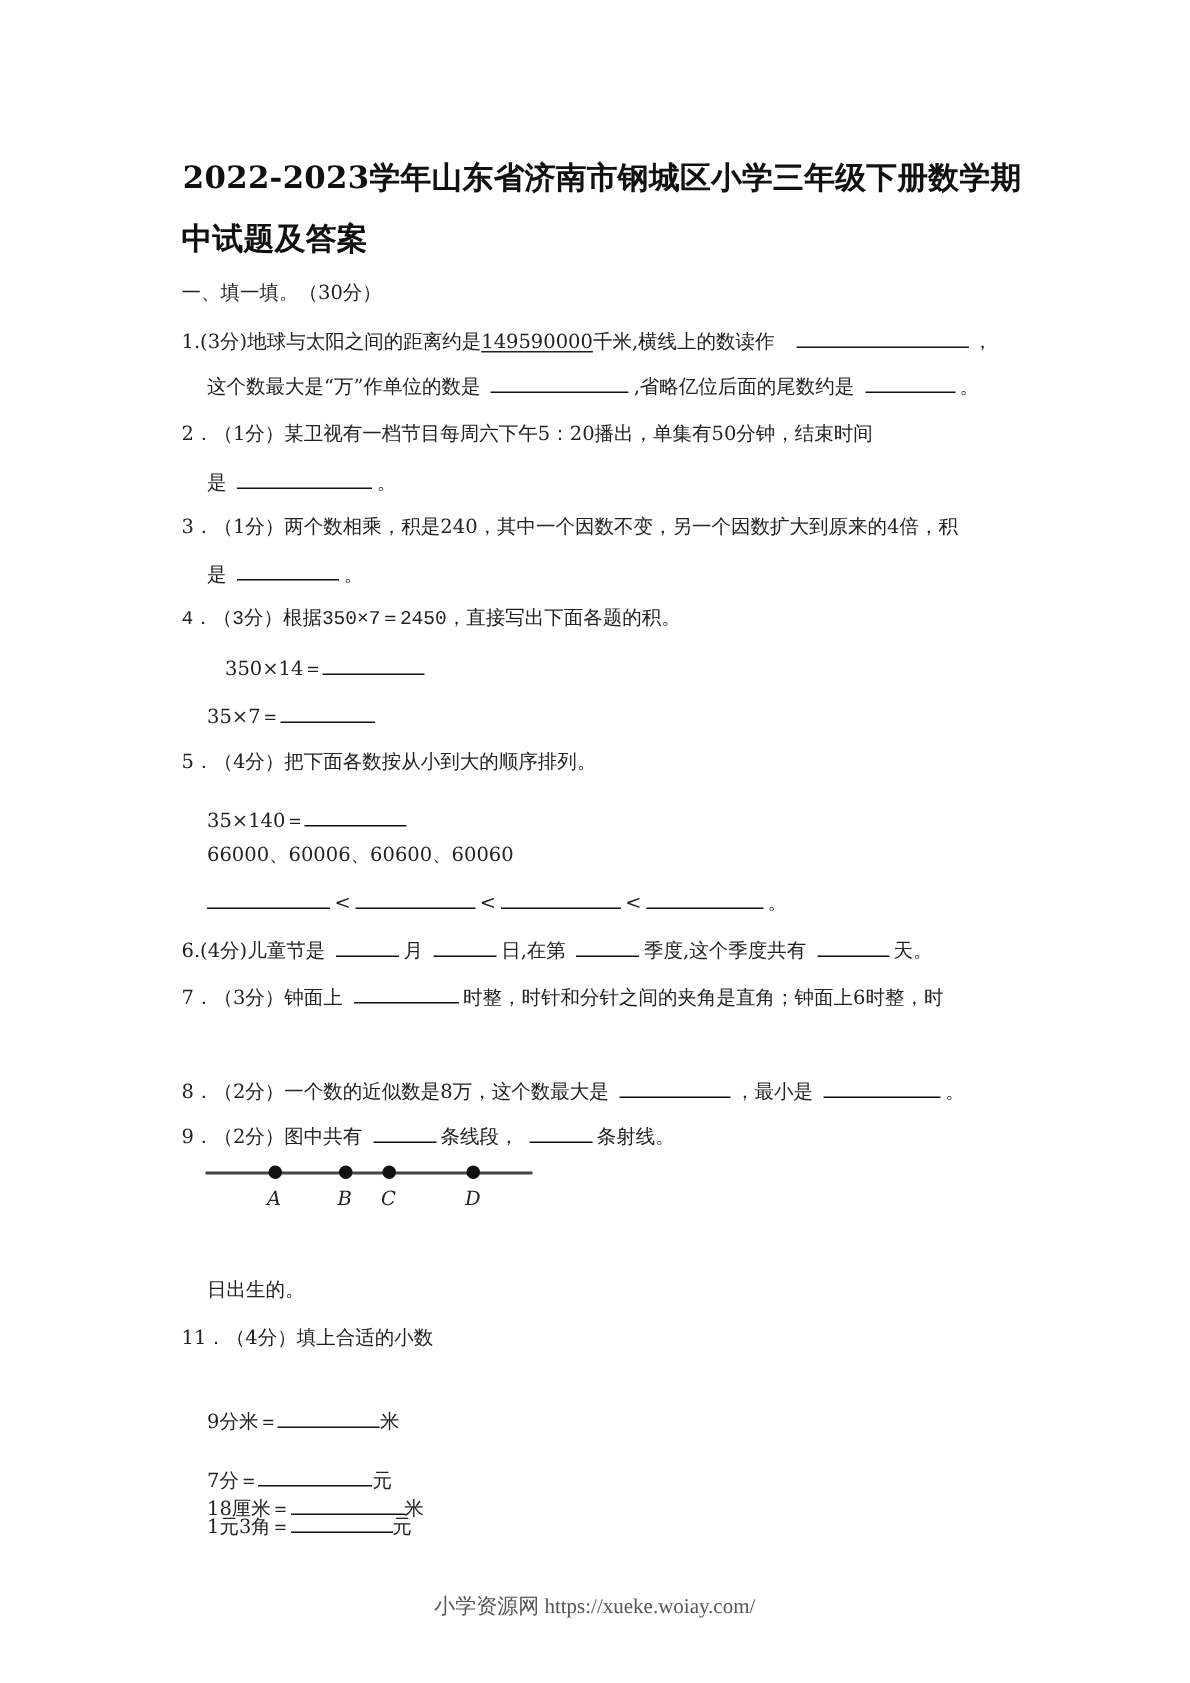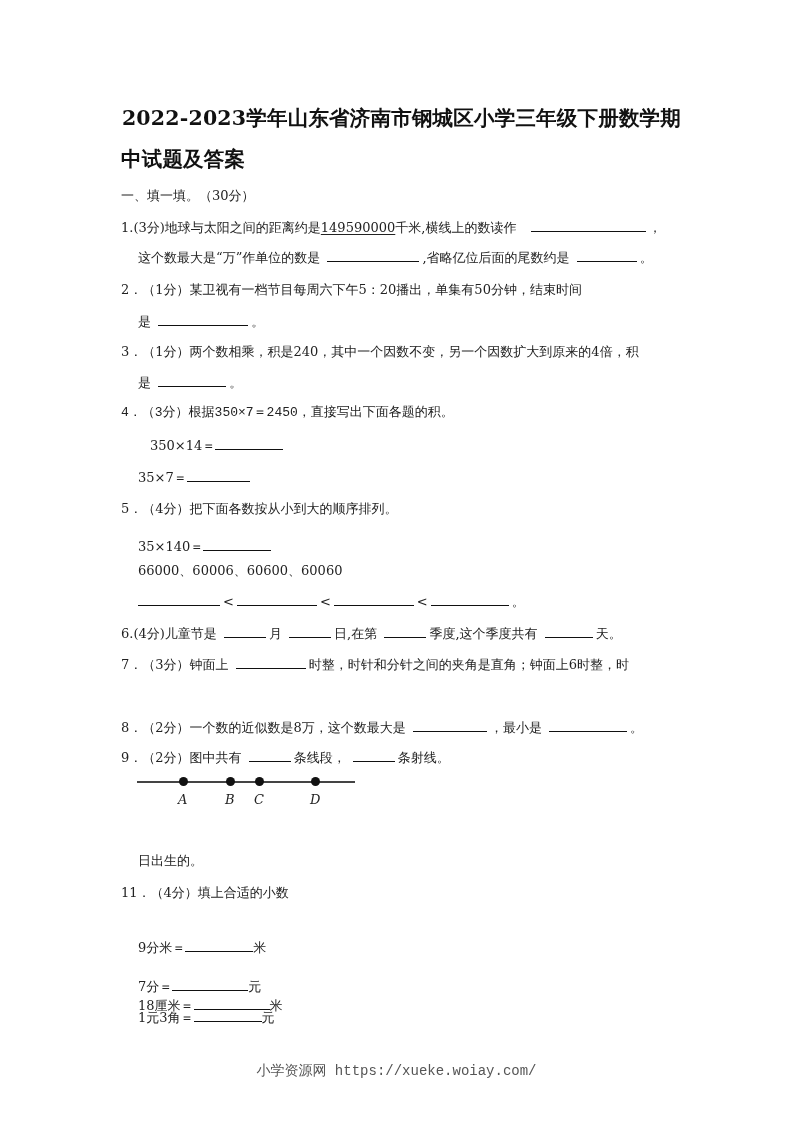--- a/index.html
+++ b/index.html
@@ -12,21 +12,21 @@
   .t2 { top: 145px; }
   .line { position: absolute; left: 121px; font-size: 13px; white-space: nowrap; color: #222; line-height: 18px; }
   .ind { left: 138px; }
   .blank { display: inline-block; border-bottom: 1.2px solid #111; height: 13px; vertical-align: baseline; margin: 0 3px; }
   .uline { text-decoration: underline; text-underline-offset: 2px; }
   .figure { position: absolute; left: 137px; top: 772px; width: 220px; height: 36px; }
   .figure .axis { position: absolute; left: 0; top: 9px; width: 218px; height: 1.5px; background: #444; }
   .figure .dot { position: absolute; top: 5px; width: 9px; height: 9px; border-radius: 50%; background: #111; }
   .figure .lbl { position: absolute; top: 20px; font-style: italic; font-size: 13px; font-family: "DejaVu Serif", serif; color: #222; }
   .footer { position: absolute; left: 0; width: 793px; top: 1062px; text-align: center; font-size: 14px;
-            font-family: Liberation Mono, monospace; color: #555; }
+            font-family: Liberation Serif, serif; color: #555; }
 </style>
 </head>
 <body>
 
 <div class="page">
 
   <div class="title t1">2022-2023学年山东省济南市钢城区小学三年级下册数学期</div>
   <div class="title t2">中试题及答案</div>
 
   <div class="line" style="top:187px;">一、填一填。（30分）</div>

